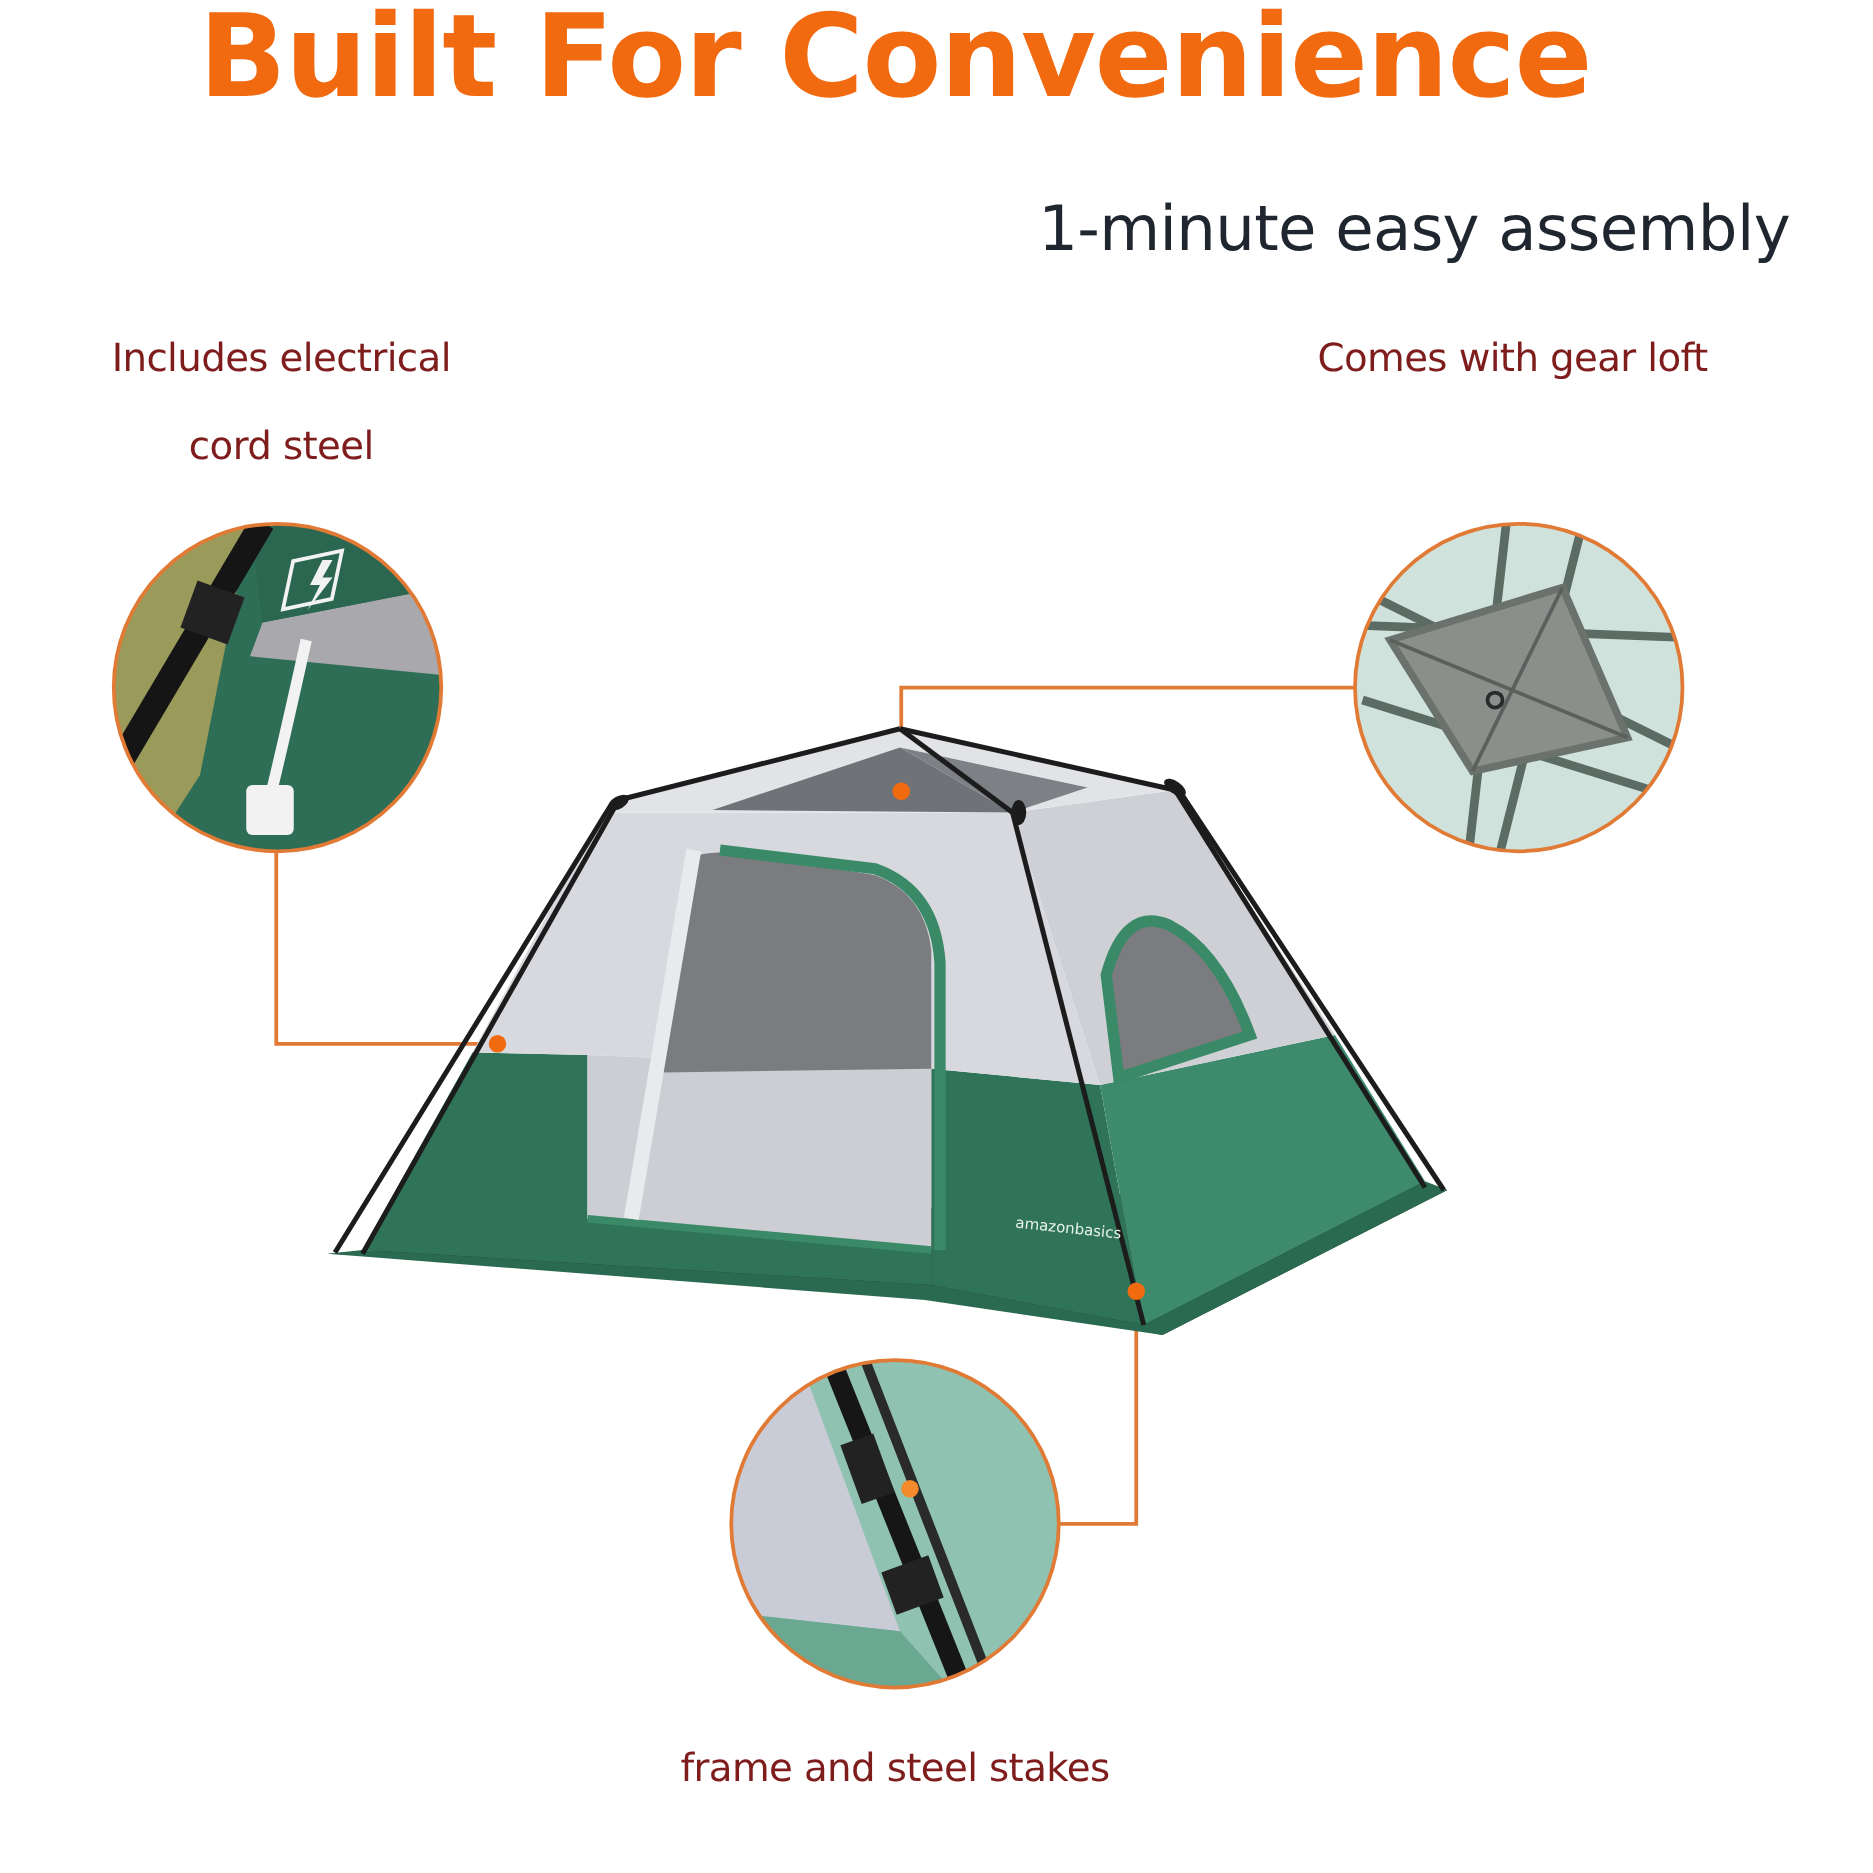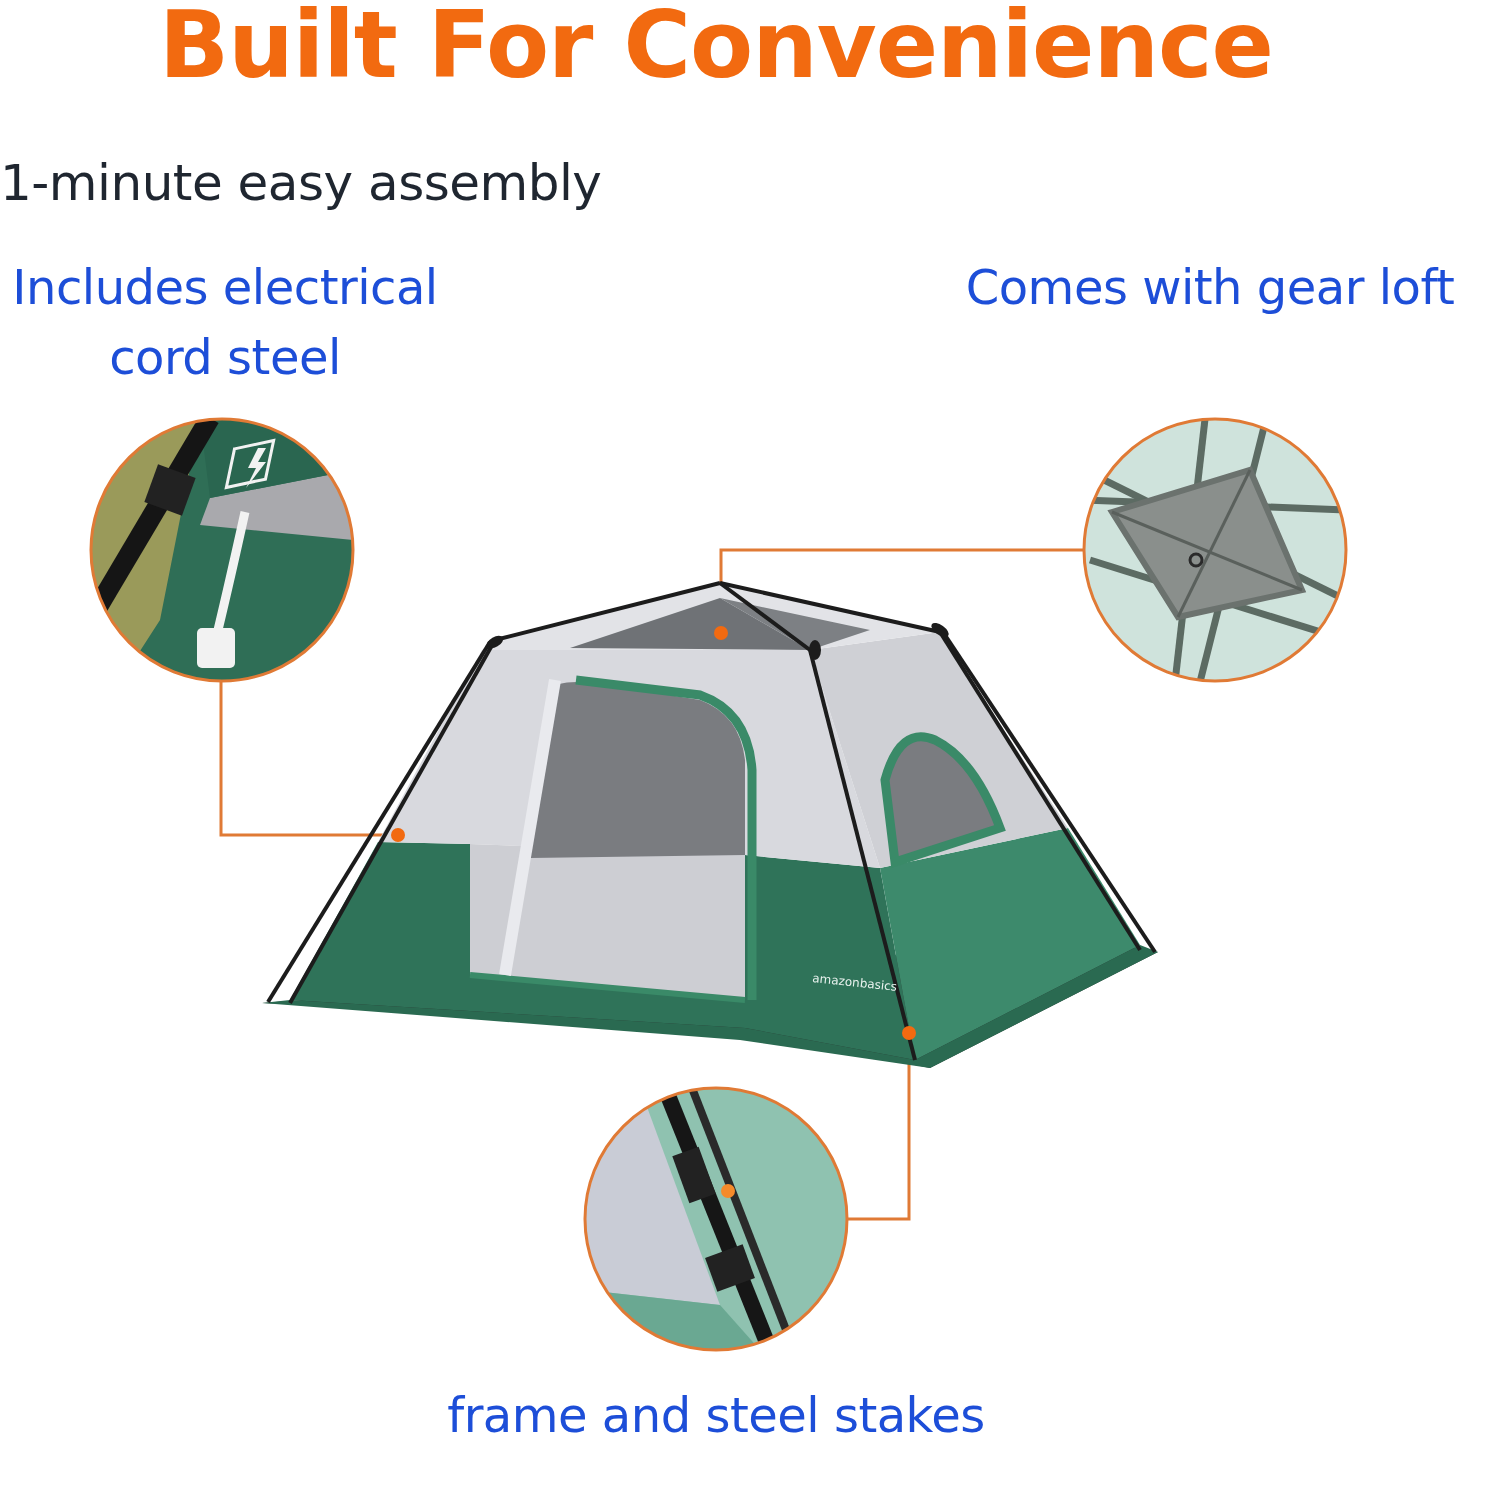--- a/index.html
+++ b/index.html
@@ -1,19 +1,19 @@
 <!DOCTYPE html>
 <html><head>
 <meta charset="utf-8">
 <style>
   html, body { margin:0; padding:0; background:#ffffff; }
   body { width:1498px; height:1498px; position:relative; overflow:hidden; font-family:"DejaVu Sans", sans-serif; color:#1f2630; }
   .headline { position:absolute; left:0; top:-8px; width:1432px; text-align:center; font-family:"DejaVu Sans", sans-serif; font-weight:bold; font-size:92px; letter-spacing:-1px; color:#f26a10; }
-  .subhead { position:absolute; left:0; top:154px; width:1432px; text-align:left; font-size:50px; font-family:"DejaVu Sans", sans-serif; color:#1f2630; letter-spacing:-0.5px; }
-  .feature { position:absolute; font-size:48px; line-height:70px; text-align:center; color:#1d4ed8; letter-spacing:-0.5px; }
+  .subhead { position:absolute; left:0; top:154px; width:1432px; text-align:right; font-size:50px; font-family:"DejaVu Sans", sans-serif; color:#1f2630; letter-spacing:-0.5px; }
+  .feature { position:absolute; font-size:31px; line-height:70px; text-align:center; color:#7f1d1d; letter-spacing:-0.5px; }
   .feature span { display:block; white-space:nowrap; }
   .f-left { left:10px; top:252px; width:430px; }
   .f-right { left:940px; top:252px; width:540px;text-align:center; }
   .f-bottom { left:400px; top:1380px; width:632px; }
   svg.art { position:absolute; left:0; top:0; }
 </style>
 </head>
 <body>
 
 <div class="headline">Built For Convenience</div>

